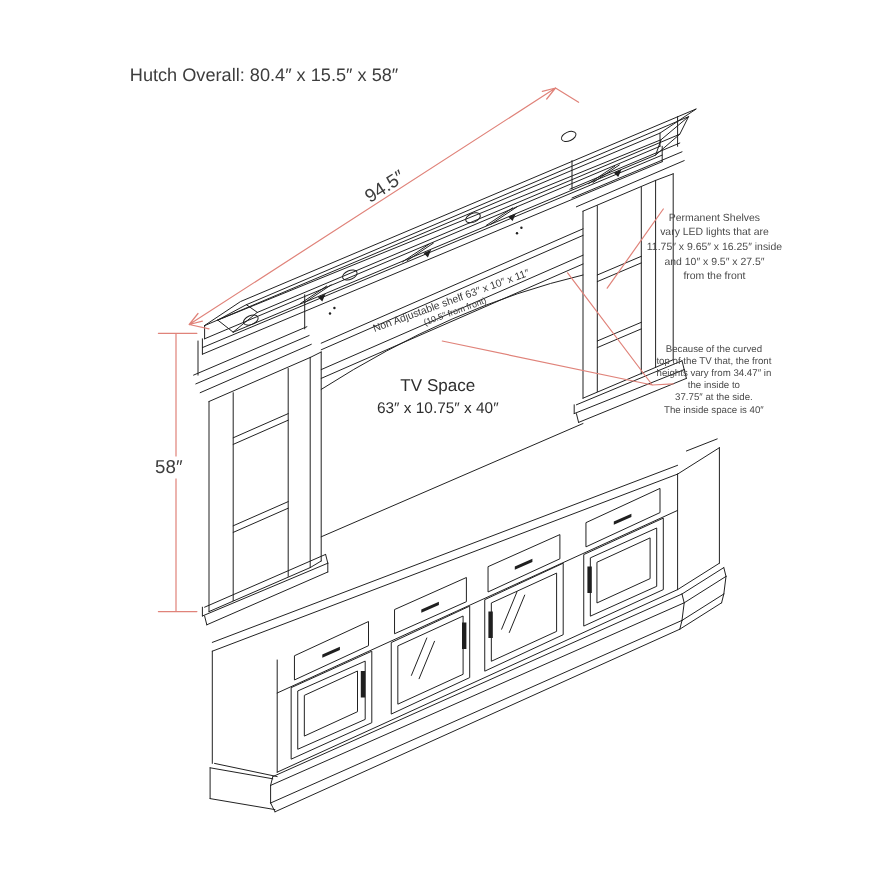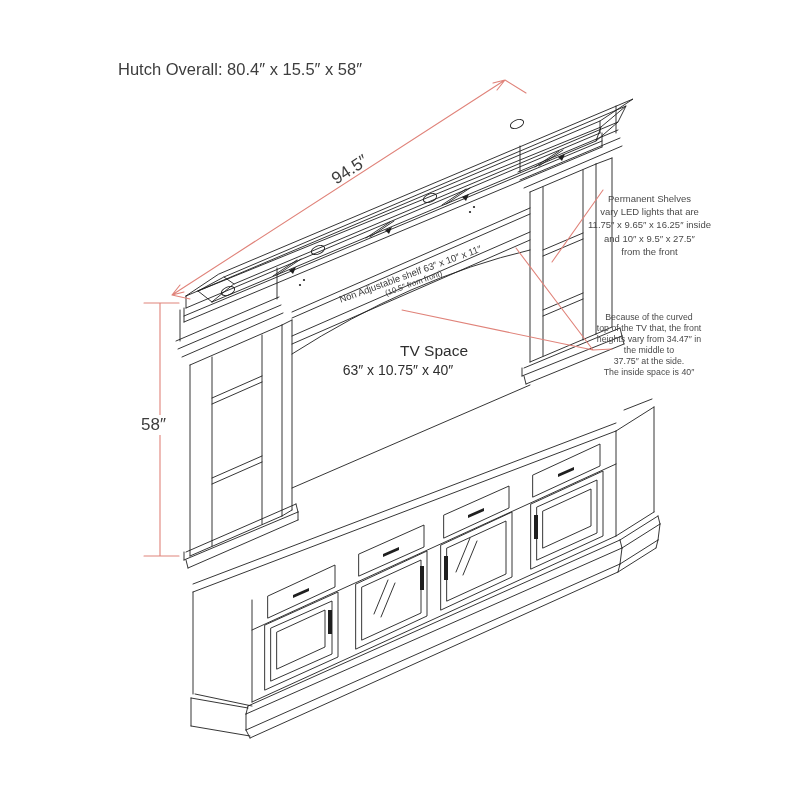--- a/index.html
+++ b/index.html
@@ -5,21 +5,21 @@
   html,body{margin:0;padding:0;background:#ffffff;}
   body{font-family:"Liberation Sans", sans-serif;}
   #stage{position:relative;width:800px;height:800px;background:#fff;overflow:hidden;}
   #stage svg{position:absolute;left:0;top:0;}
   .txt{position:absolute;color:#4a4a4a;}
   .title{left:117px;top:26px;font-size:23px;font-weight:600;color:#141414;letter-spacing:-0.2px;}
   .subtitle{left:118px;top:60px;font-size:16.5px;color:#3d3d3d;}
   .dim94{left:300px;top:160px;width:100px;text-align:center;transform:rotate(-33deg);font-size:17px;color:#3d3d3d;}
   .dim58{left:136px;top:415px;font-size:17px;color:#3d3d3d;background:#fff;padding:0 5px;text-align:right;}
   .tvspace{left:328px;top:341px;width:140px;text-align:center;color:#2e2e2e;}
-  .tvspace .l1{font-size:15.5px;line-height:20px;text-align:right;}
+  .tvspace .l1{font-size:15.5px;line-height:20px;}
   .tvspace .l2{font-size:14px;line-height:19px;text-align:center;}
   .shelflabel{left:322px;top:268px;width:180px;text-align:center;transform:rotate(-20deg);color:#3a3a3a;}
   .shelflabel .l1{font-size:9.5px;line-height:11px;}
   .shelflabel .l2{font-size:8px;line-height:10px;}
   .permshelves{left:572px;top:150px;width:155px;text-align:center;font-size:9.5px;line-height:13.2px;margin-top:42px;}
   .curvedtop{left:585px;top:312px;width:128px;text-align:center;font-size:8.8px;line-height:11px;}
 </style>
 </head>
 <body>
 
@@ -158,18 +158,18 @@
     <div>vary LED lights that are</div>
     <div>11.75″ x  9.65″ x 16.25″ inside</div>
     <div>and 10″ x 9.5″ x 27.5″</div>
     <div>from the front</div>
   </div>
 
   <div class="txt curvedtop">
     <div>Because of the curved</div>
     <div>top of the TV that, the front</div>
     <div>heights vary  from 34.47″ in</div>
-    <div>the middle to</div>
+    <div>the inside to</div>
     <div>37.75″ at the side.</div>
     <div>The inside space is 40″</div>
   </div>
 
 </div>
 
 </body></html>

